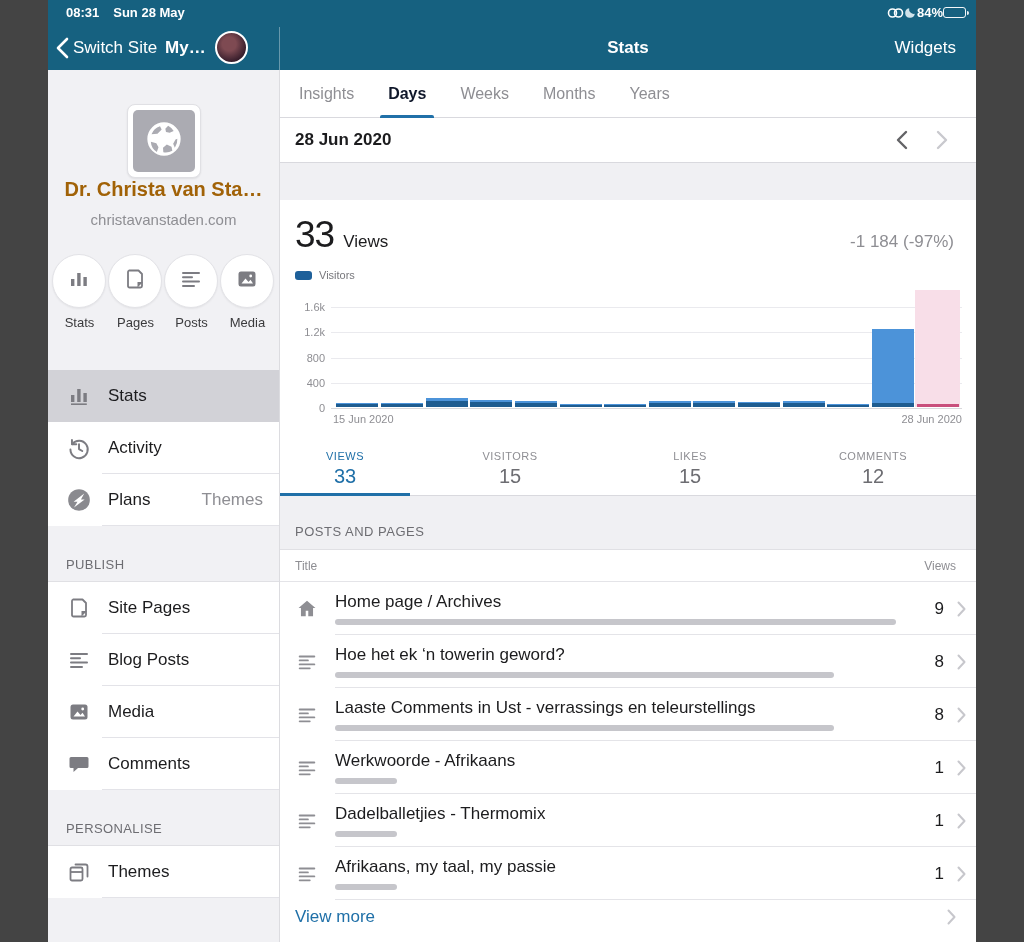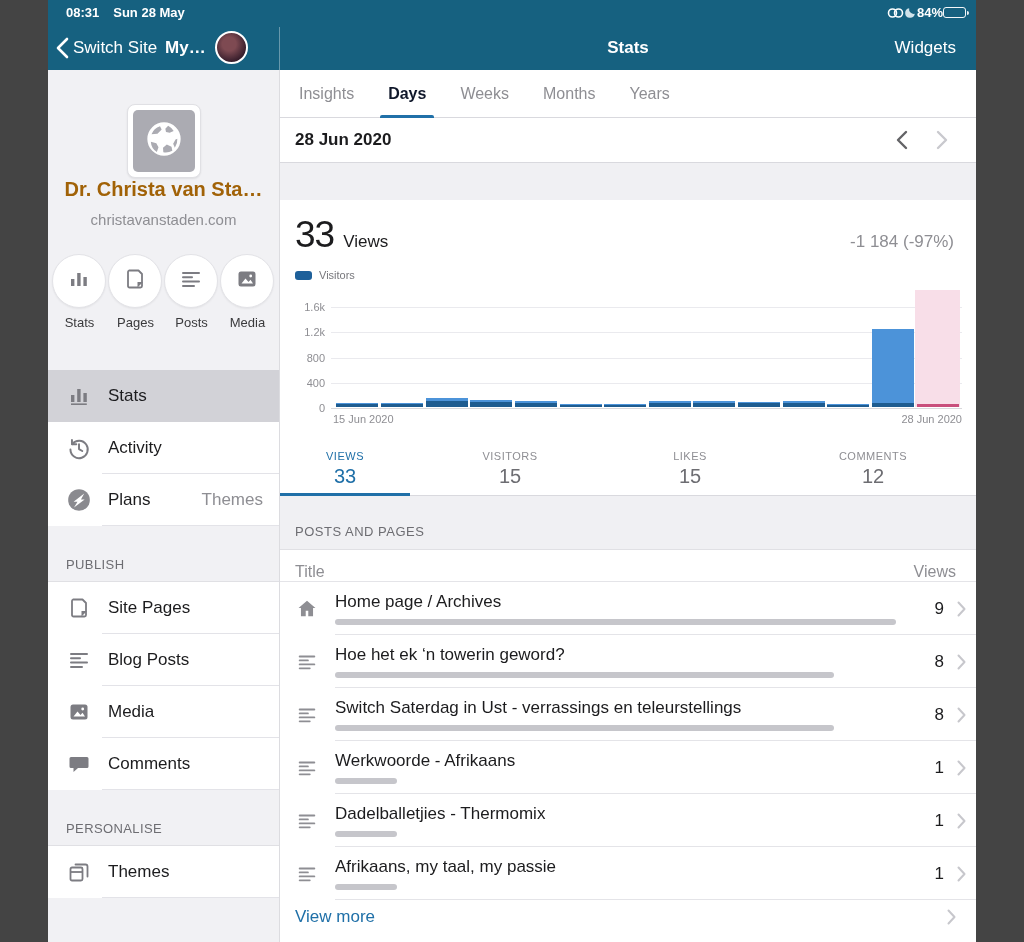--- a/index.html
+++ b/index.html
@@ -92,22 +92,22 @@
   .summary { position:relative; margin-top:14px; height:54px; display:grid; grid-template-columns:130px 200px 160px 1fr;
     border-bottom:1px solid #D9D9DE; }
   .sum-cell { display:flex; flex-direction:column; align-items:center; justify-content:center; gap:3px; }
   .sum-label { font-size:11px; color:#8E8E93; letter-spacing:.5px; }
   .sum-value { font-size:20px; color:#6D6D72; }
   .sum-cell.selected .sum-label, .sum-cell.selected .sum-value { color:#2070A8; }
   .sum-underline { position:absolute; left:0; bottom:-1px; width:130px; height:3px; background:#2070A8; }
 
   .posts-band { height:54px; background:#F0F0F3; display:flex; align-items:flex-end; padding:0 0 10px 15px;
     font-size:13px; color:#6D6D72; letter-spacing:.5px; border-bottom:1px solid #E0E0E4; }
-  .table-head { height:32px; display:flex; align-items:flex-end; justify-content:space-between; padding:0 20px 0 15px;
-    font-size:16px; color:#8E8E93; border-bottom:1px solid #E4E4E8; }
+  .table-head { height:32px; display:flex; align-items:center; justify-content:space-between; padding:0 20px 0 15px;
+    font-size:12px; color:#8E8E93; border-bottom:1px solid #E4E4E8; }
 
   .post-row { position:relative; height:53px; display:flex; align-items:center; padding:0 10px 0 15px; background:#fff; }
   .post-row::after { content:""; position:absolute; left:55px; right:0; bottom:0; height:1px; background:#E4E4E8; }
   .row-icon { width:24px; margin-right:16px; color:#8E8E93; display:flex; justify-content:center; }
   .row-main { flex:1; min-width:0; }
   .row-title { font-size:17px; color:#1C1C1E; white-space:nowrap; overflow:hidden; }
   .row-bar { margin-top:7px; height:6px; border-radius:3px; }
   .row-bar .fill { height:6px; border-radius:3px; background:#C6C6CB; }
   .row-value { width:40px; text-align:right; font-size:17px; color:#1C1C1E; margin-left:8px; }
   .row-chev { width:22px; display:flex; justify-content:flex-end; color:#C7C7CC; }
@@ -498,21 +498,21 @@
         <div class="post-row">
           <span class="row-icon">
             <svg width="22" height="22" viewBox="0 0 24 24" stroke="currentColor" stroke-width="2" stroke-linecap="round">
               <line x1="4" y1="6" x2="20" y2="6"></line>
               <line x1="4" y1="10.3" x2="13" y2="10.3"></line>
               <line x1="4" y1="14.6" x2="20" y2="14.6"></line>
               <line x1="4" y1="18.9" x2="15" y2="18.9"></line>
             </svg>
           </span>
           <span class="row-main">
-            <div class="row-title">Switch Saterdag in Ust - verrassings en teleurstellings</div>
+            <div class="row-title">Laaste Comments in Ust - verrassings en teleurstellings</div>
             <div class="row-bar">
               <div class="fill" style="width:88.9%"></div>
             </div>
           </span>
           <span class="row-value">8</span>
           <span class="row-chev">
             <svg width="9" height="16" viewBox="0 0 9 16">
               <polyline points="1.5,1.5 7.5,8 1.5,14.5" fill="none" stroke="currentColor" stroke-width="2" stroke-linecap="round" stroke-linejoin="round"></polyline>
             </svg>
           </span>

